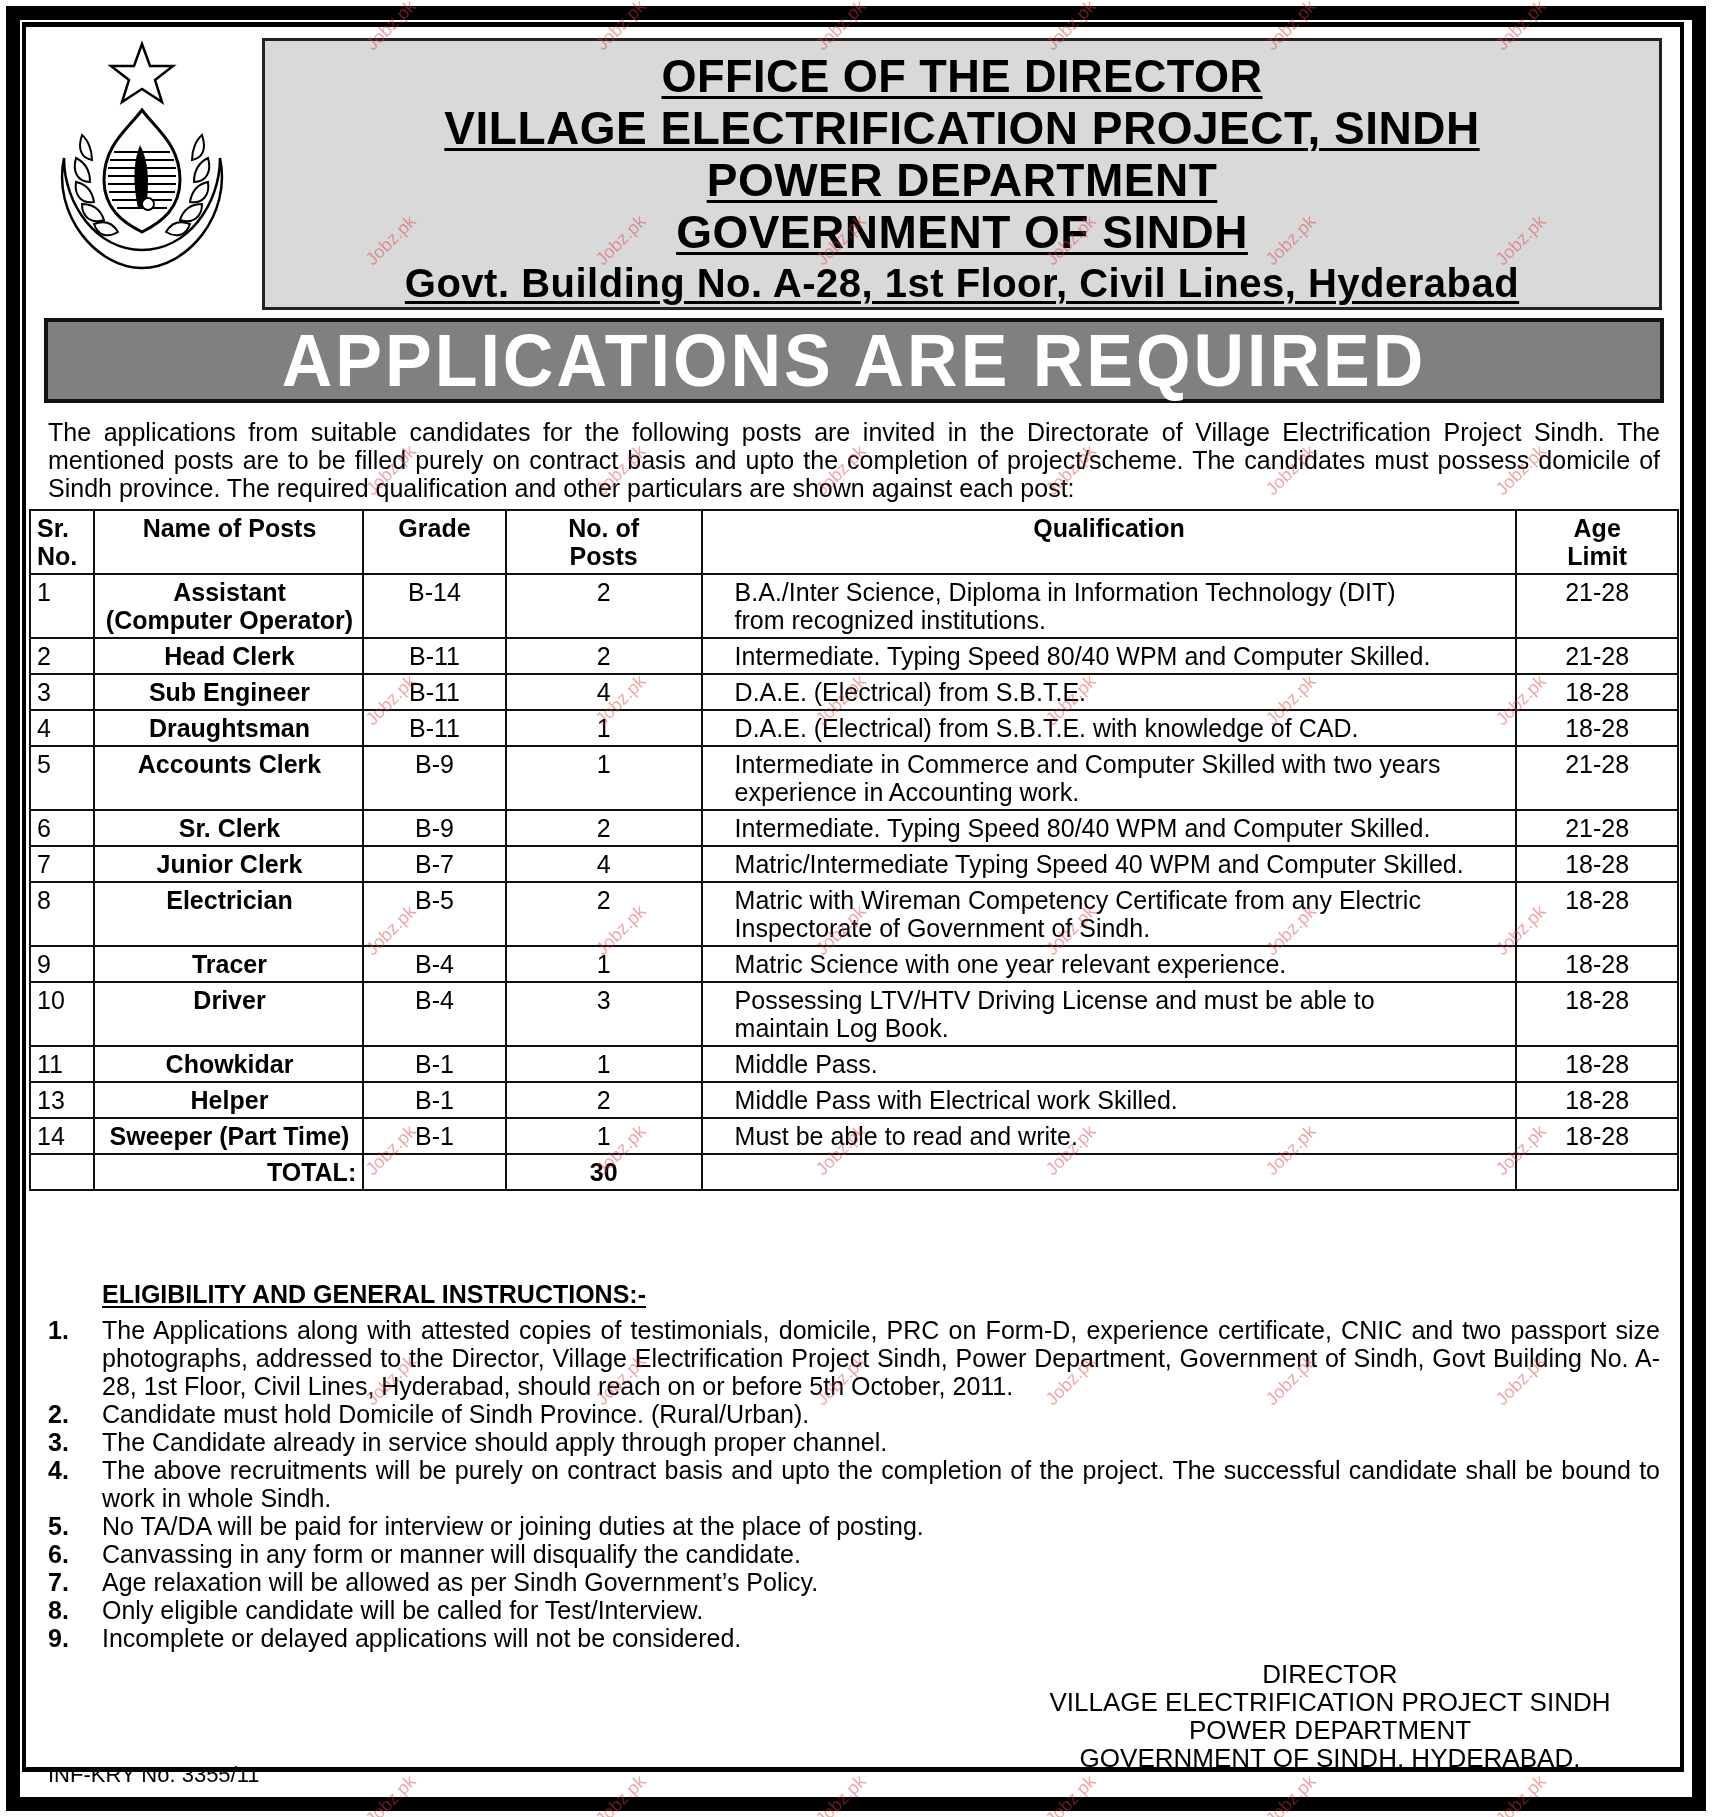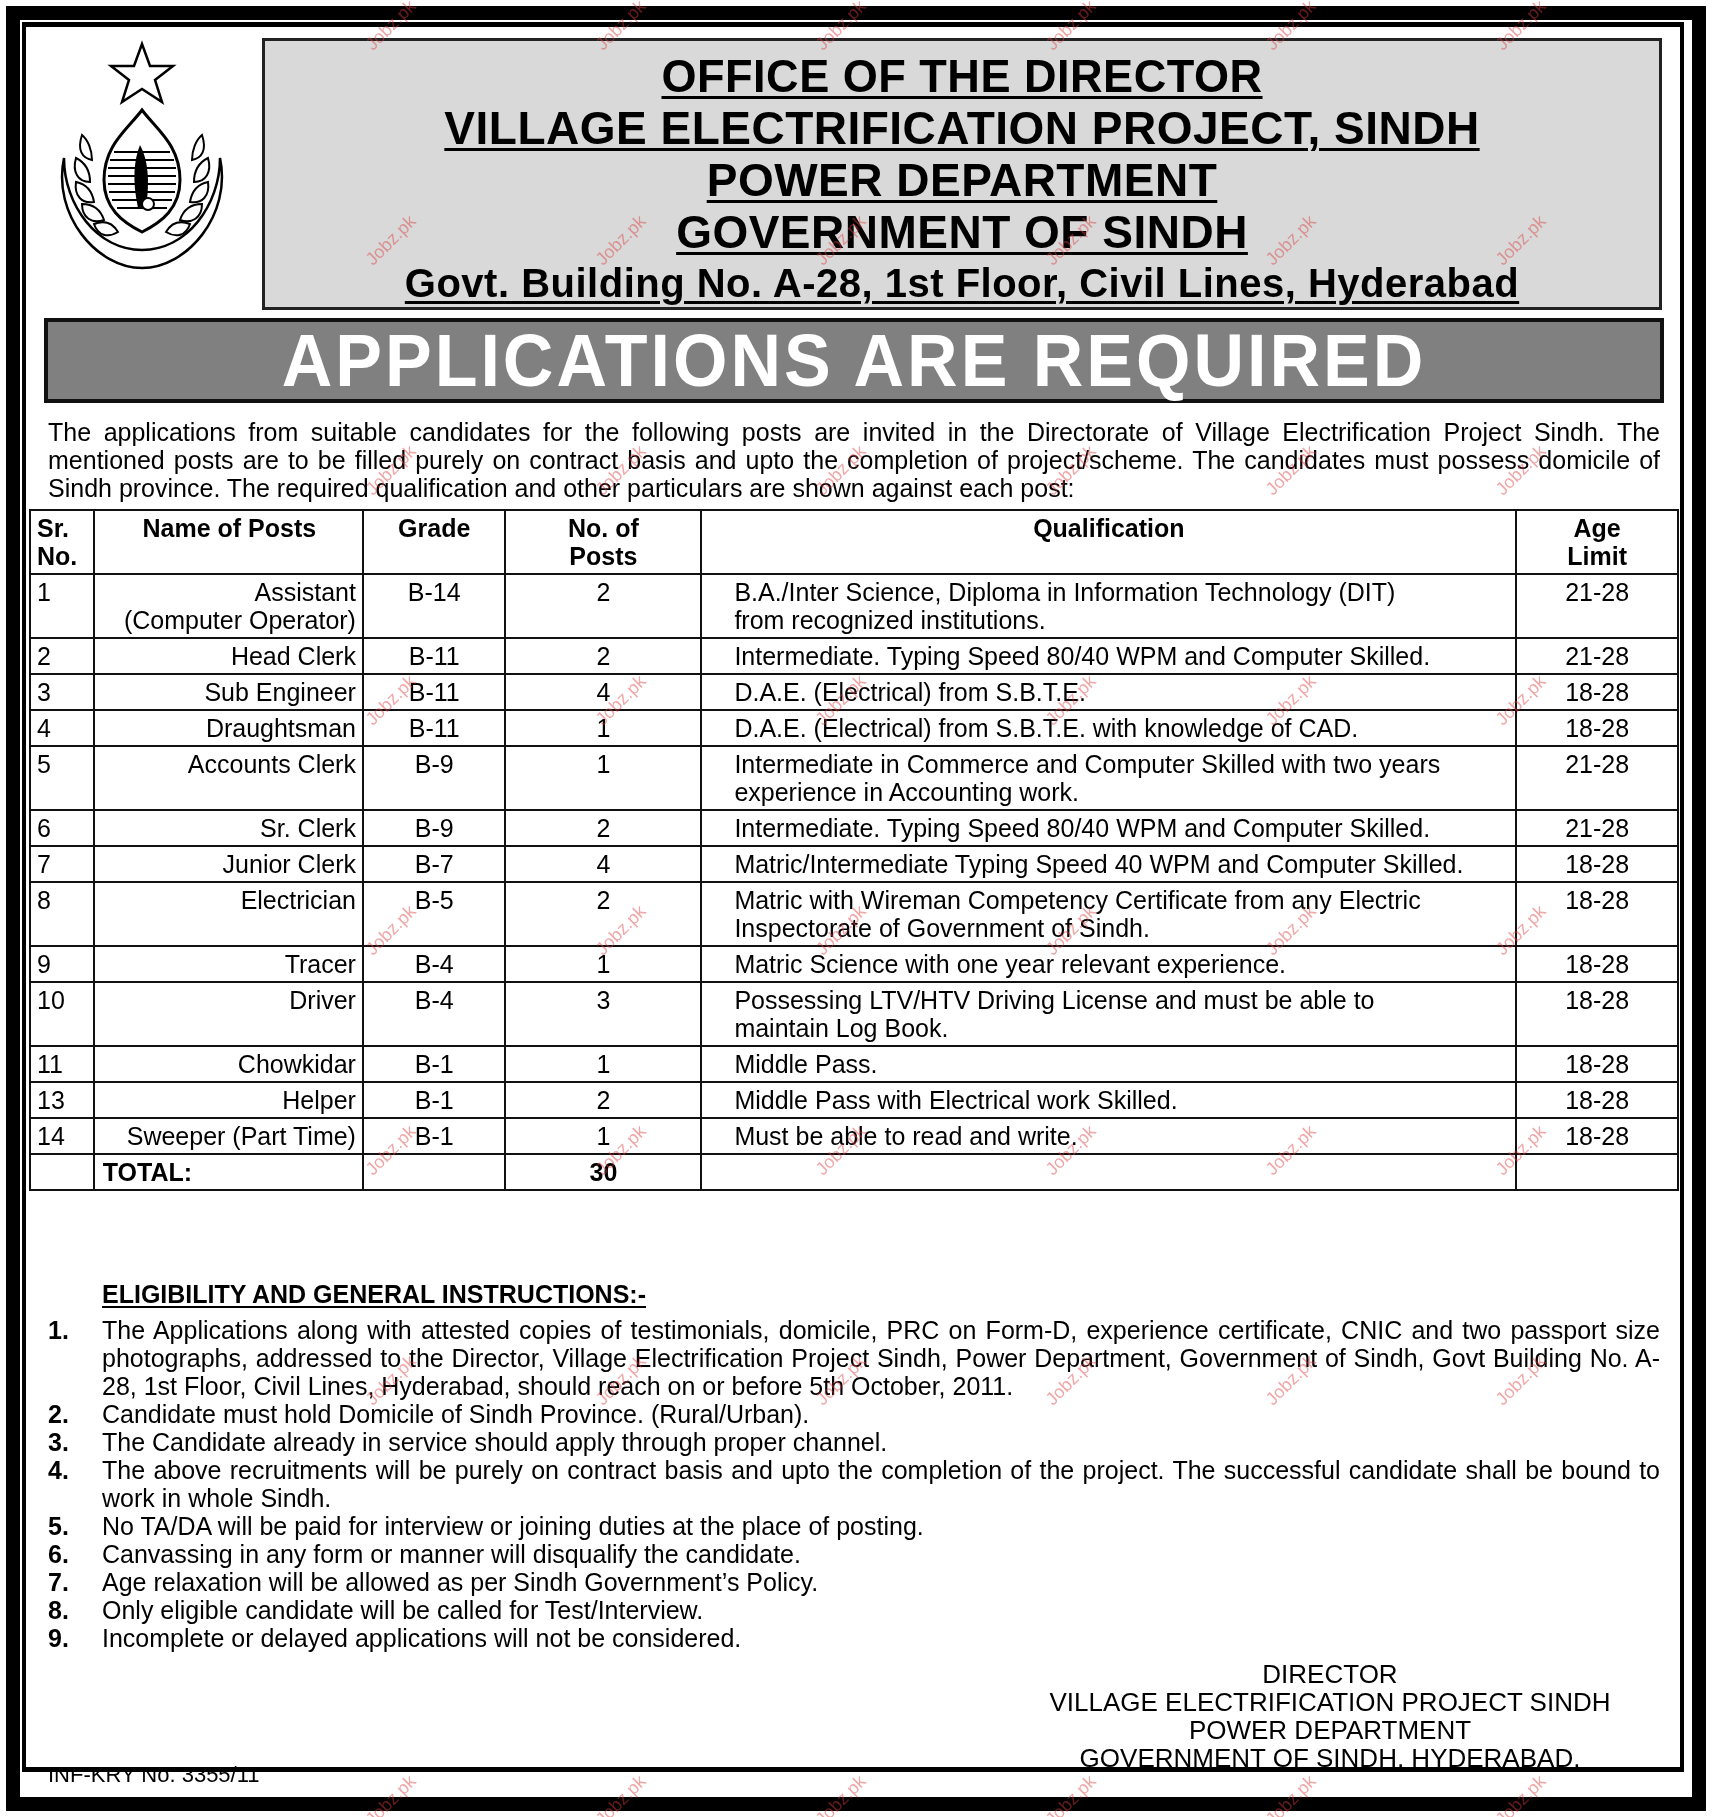--- a/index.html
+++ b/index.html
@@ -19,29 +19,29 @@
 
   .banner { position: absolute; left: 44px; top: 318px; width: 1620px; height: 85px; box-sizing: border-box; border: 4px solid #111; background: #808080; display: flex; align-items: center; justify-content: center; }
   .banner-text { color: #fff; font-weight: bold; font-size: 70px; letter-spacing: 3px; line-height: 1; transform: scaleY(1.05); }
 
   .intro { position: absolute; left: 48px; top: 418px; width: 1612px; font-size: 25px; line-height: 28px; text-align: justify; text-align-last: left; }
 
   table.posts { position: absolute; left: 29px; top: 509px; width: 1650px; border-collapse: collapse; font-size: 25px; }
   table.posts th, table.posts td { border: 2px solid #111; padding: 0 6px; vertical-align: top; line-height: 28px; }
   table.posts th { font-weight: bold; padding-top: 3px; padding-bottom: 3px; }
   .c-sr { width: 50px; text-align: left; }
-  .c-name { width: 256px; text-align: right; padding-left: 8px !important; }
+  .c-name { width: 256px; text-align: center; padding-left: 8px !important; font-weight: bold; }
   .c-grade { width: 130px; text-align: center; }
   .c-no { width: 185px; text-align: center; }
   .c-qual { width: 790px; text-align: left; padding-left: 32px !important; }
   .c-age { width: 150px; text-align: center; }
   th.c-qual { text-align: center; padding-left: 6px !important; }
   th.c-name { text-align: center; }
   table.posts td { padding-top: 3px; padding-bottom: 3px; }
-  .total-label { text-align: left; font-weight: bold; }
+  .total-label { text-align: right; font-weight: bold; }
   .total-val { font-weight: bold; }
 
   .instr-title { position: absolute; left: 102px; top: 1280px; font-size: 25px; font-weight: bold; text-decoration: underline; text-decoration-thickness: 2px; text-underline-offset: 3px; }
   .instr-list { position: absolute; left: 48px; top: 1316px; width: 1612px; margin: 0; padding: 0; list-style: none; font-size: 25px; line-height: 28px; }
   .instr-item { display: flex; margin: 0; }
   .instr-num { width: 54px; flex: none; font-weight: bold; }
   .instr-text { flex: 1; text-align: justify; text-align-last: left; }
 
   .signature { position: absolute; left: 1010px; top: 1660px; width: 640px; text-align: center; font-weight: normal; font-size: 26px; line-height: 28px; }
   .ref-no { position: absolute; left: 48px; top: 1762px; font-size: 22px; }

